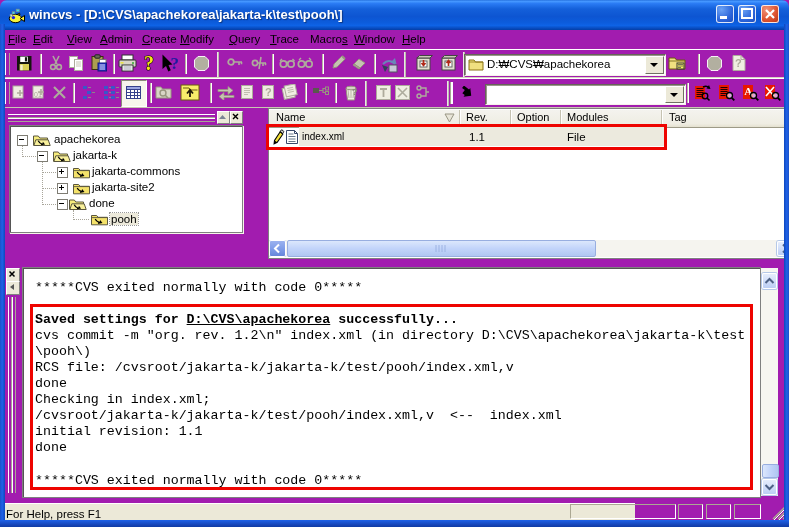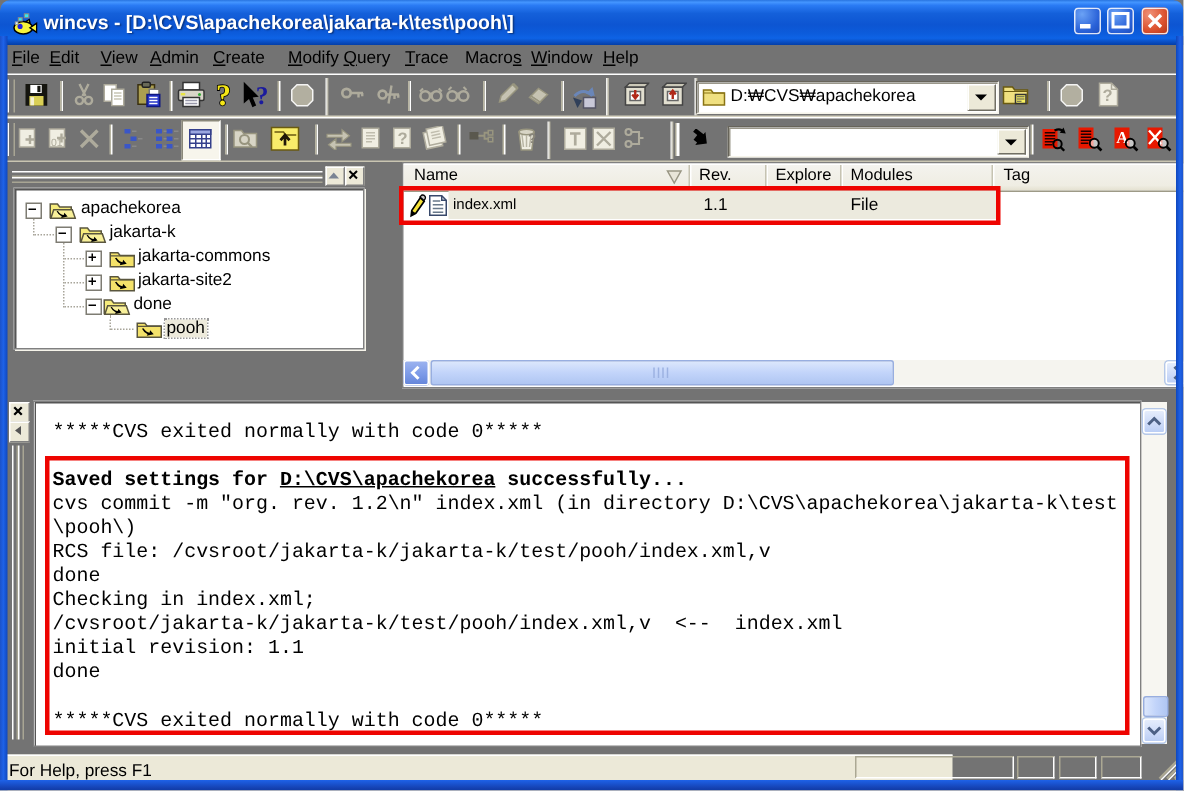--- a/index.html
+++ b/index.html
@@ -1,16 +1,16 @@
 <!DOCTYPE html>
 <html><head>
 <meta charset="utf-8">
 <style>
 html,body{margin:0;padding:0;background:#fff;}
-#w{position:relative;width:789px;height:527px;font-family:"Liberation Sans",sans-serif;overflow:hidden;background:#737373;}
+#w{position:relative;width:789px;height:527px;font-family:"Liberation Sans",sans-serif;overflow:hidden;background:#a21caf;}
 .a{position:absolute;}
 
 .bL{left:0;top:24px;width:5px;height:503px;background:linear-gradient(90deg,#1C51C8,#1E62E8 45%,#0F47BD);}
 .bR{right:0;top:24px;width:5px;height:503px;background:linear-gradient(90deg,#0F47BD,#1E62E8 55%,#1C51C8);}
 .bB{left:0;bottom:0;width:789px;height:7px;background:linear-gradient(180deg,#1E62E8,#1440B0 80%,#0F3CA5);}
 
 .title{left:0;top:0;width:789px;height:30px;border-radius:7px 7px 0 0;
 background:linear-gradient(180deg,#2874e0 0%,#4496ff 5%,#2a7bf4 12%,#1460da 30%,#0d55d2 55%,#0c5cdc 75%,#0e63e6 85%,#0747b8 96%,#033fa8 100%);}
 .title .txt{position:absolute;left:29px;top:7px;color:#fff;font-size:13px;font-weight:bold;letter-spacing:0px;text-shadow:1px 1px 1px #0a3580;white-space:pre;}
 .cb{position:absolute;top:5px;width:18px;height:18px;border-radius:3px;box-shadow:inset 0 0 0 1px rgba(255,255,255,.85);}
@@ -79,21 +79,21 @@
         </svg>
   </div>
 </div>
 
 <div class="a menubar">
   <span style="left:4px"><u>F</u>ile</span>
   <span style="left:29px"><u>E</u>dit</span>
   <span style="left:63px"><u>V</u>iew</span>
   <span style="left:96px"><u>A</u>dmin</span>
   <span style="left:138px"><u>C</u>reate</span>
-  <span style="left:188px"><u>M</u>odify</span>
+  <span style="left:176px"><u>M</u>odify</span>
   <span style="left:225px"><u>Q</u>uery</span>
   <span style="left:266px"><u>T</u>race</span>
   <span style="left:306px">Macro<u>s</u></span>
   <span style="left:350px"><u>W</u>indow</span>
   <span style="left:398px"><u>H</u>elp</span>
 </div>
 <div class="a" style="left:4px;top:49px;width:781px;height:1px;background:#fff"></div>
 
 <div class="a" id="tb1" style="left:4px;top:50px;width:781px;height:29px">
   <div class="a grip" style="left:1px;top:3px;height:22px"></div>
@@ -442,21 +442,21 @@
   </div>
 
 </div>
 
 <div class="a" id="listpanel" style="left:268px;top:108px;width:612px;height:151px">
   <div class="a" style="left:0;top:0;width:522px;height:149px;background:#fff;border:1px solid #808080"></div>
 
   <div class="a hdr" style="left:1px;top:1px;width:521px;height:17px"></div>
   <div class="a hcell" style="left:8px;top:3px">Name</div>
   <div class="a hcell" style="left:198px;top:3px">Rev.</div>
-  <div class="a hcell" style="left:249px;top:3px">Explore</div>
+  <div class="a hcell" style="left:249px;top:3px">Option</div>
   <div class="a hcell" style="left:299px;top:3px">Modules</div>
   <div class="a hcell" style="left:401px;top:3px">Tag</div>
   <svg class="a" style="left:176px;top:5px" width="12" height="10">
         <path d="M1 1 h9 l-4.5 8 z" fill="#e8e5d8" stroke="#999684"></path>
       </svg>
   <div class="a hline" style="left:191px"></div>
   <div class="a hline" style="left:242px"></div>
   <div class="a hline" style="left:292px"></div>
   <div class="a hline" style="left:393px"></div>
 

